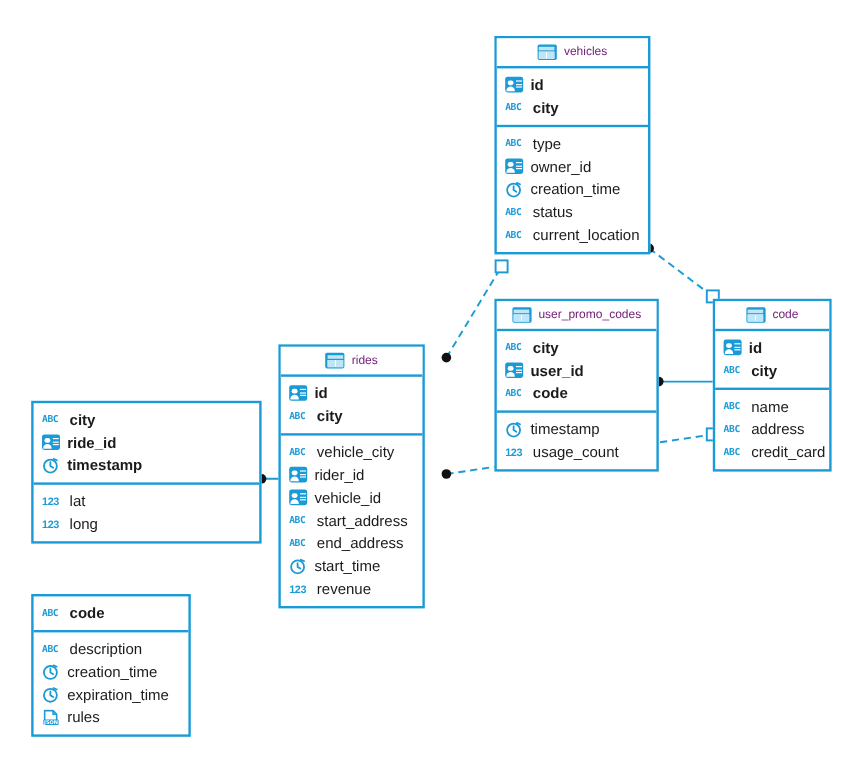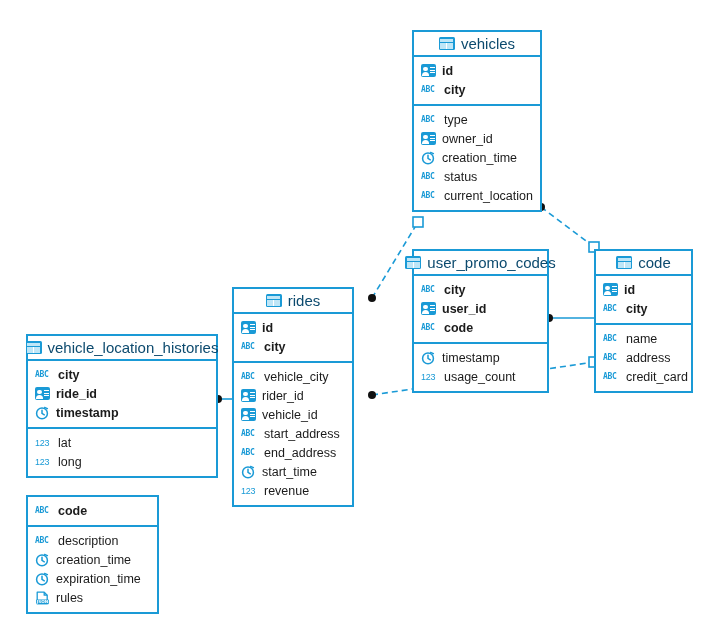--- a/index.html
+++ b/index.html
@@ -17,21 +17,21 @@
     box-sizing:border-box;
     border:2px solid #1a9ad6;
     background:#ffffff;
   }
   .t-header{
     box-sizing:border-box;
     height:25px;
     display:flex;align-items:center;justify-content:center;gap:6px;
     border-bottom:2px solid #1a9ad6;
     background:#ffffff;
-    font-size:15px;color:#0c4a6e;
+    font-size:10px;color:#701a75;
   }
   .t-section{
     box-sizing:border-box;
     padding:4px 0 5px 0;
   }
   .t-section + .t-section{border-top:2px solid #1a9ad6;}
   .field{
     display:flex;align-items:center;gap:6px;
     height:19px;
     padding:0 6px 0 7px;
@@ -88,21 +88,21 @@
     width:17px;flex:0 0 17px;height:13px;
     color:#1a9ad6;font-size:8px;font-weight:bold;
     font-family:"DejaVu Sans Mono", monospace;
     letter-spacing:-0.3px;
     display:flex;align-items:center;justify-content:flex-start;
   }
 
   
   .ico-num{
     width:17px;flex:0 0 17px;height:13px;
-    color:#1a9ad6;font-size:9px;font-weight:normal;
+    color:#1a9ad6;font-size:9px;font-weight:bold;
     font-family:"Liberation Sans", sans-serif;
     letter-spacing:-0.3px;
     display:flex;align-items:center;justify-content:flex-start;
   }
 
   
   .ico-clock{
     width:15px;height:14px;flex:0 0 15px;position:relative;
   }
   .ico-clock svg{display:block;}
@@ -320,26 +320,20 @@
           </span>
           <span>start_time</span>
         </div>
         <div class="field">
           <span class="ico-num">123</span>
           <span>revenue</span>
         </div>
       </div>
     </div>
     <div class="table" style="left: 26px; top: 334px; width: 192px;">
-      <div class="t-header">
-        <span class="ico-table">
-          <i></i>
-        </span>
-        <span>vehicle_location_histories</span>
-      </div>
       <div class="t-section">
         <div class="field pk">
           <span class="ico-abc">ABC</span>
           <span>city</span>
         </div>
         <div class="field pk">
           <span class="ico-id">
             <i></i>
           </span>
           <span>ride_id</span>

